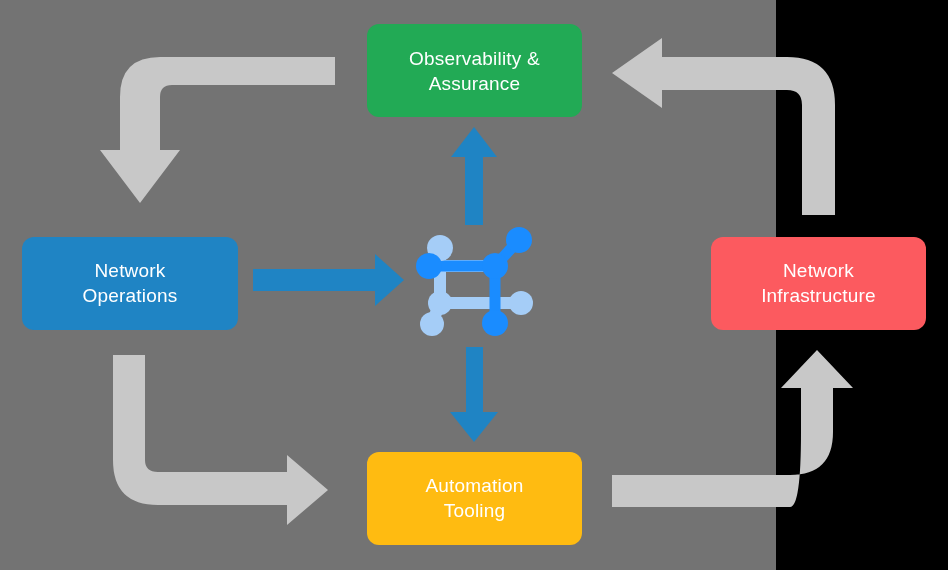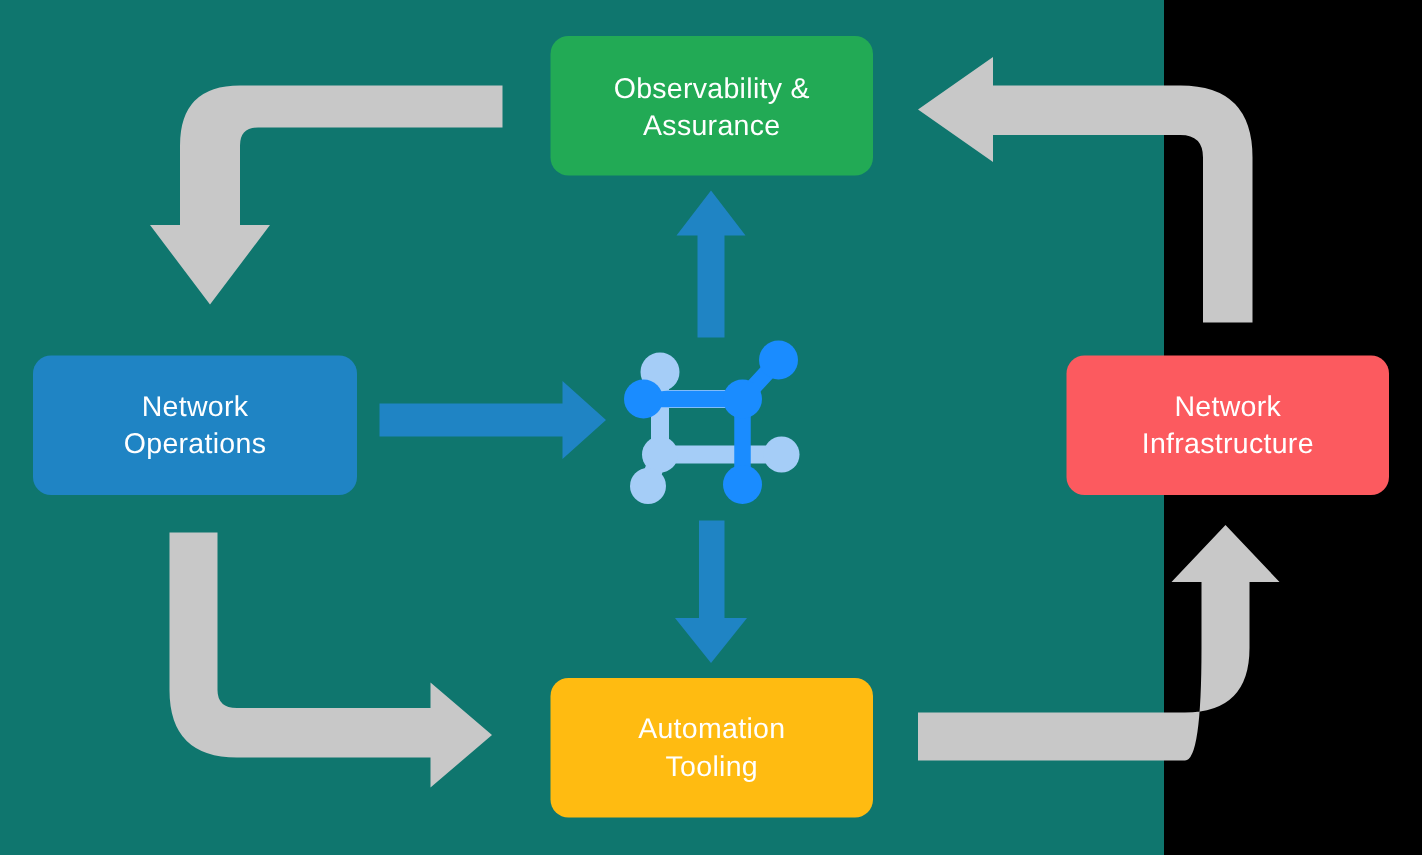--- a/index.html
+++ b/index.html
@@ -11,21 +11,21 @@
   body {
     width: 948px;
     height: 570px;
     overflow: hidden;
     font-family: "Liberation Sans", sans-serif;
   }
   #diagram-root {
     position: relative;
     width: 776px;
     height: 570px;
-    background: #0f766e;
+    background: #737373;
   }
   svg.canvas {
     position: absolute;
     top: 0;
     left: 0;
     width: 948px;
     height: 570px;
     display: block;
   }
   .node-label {

